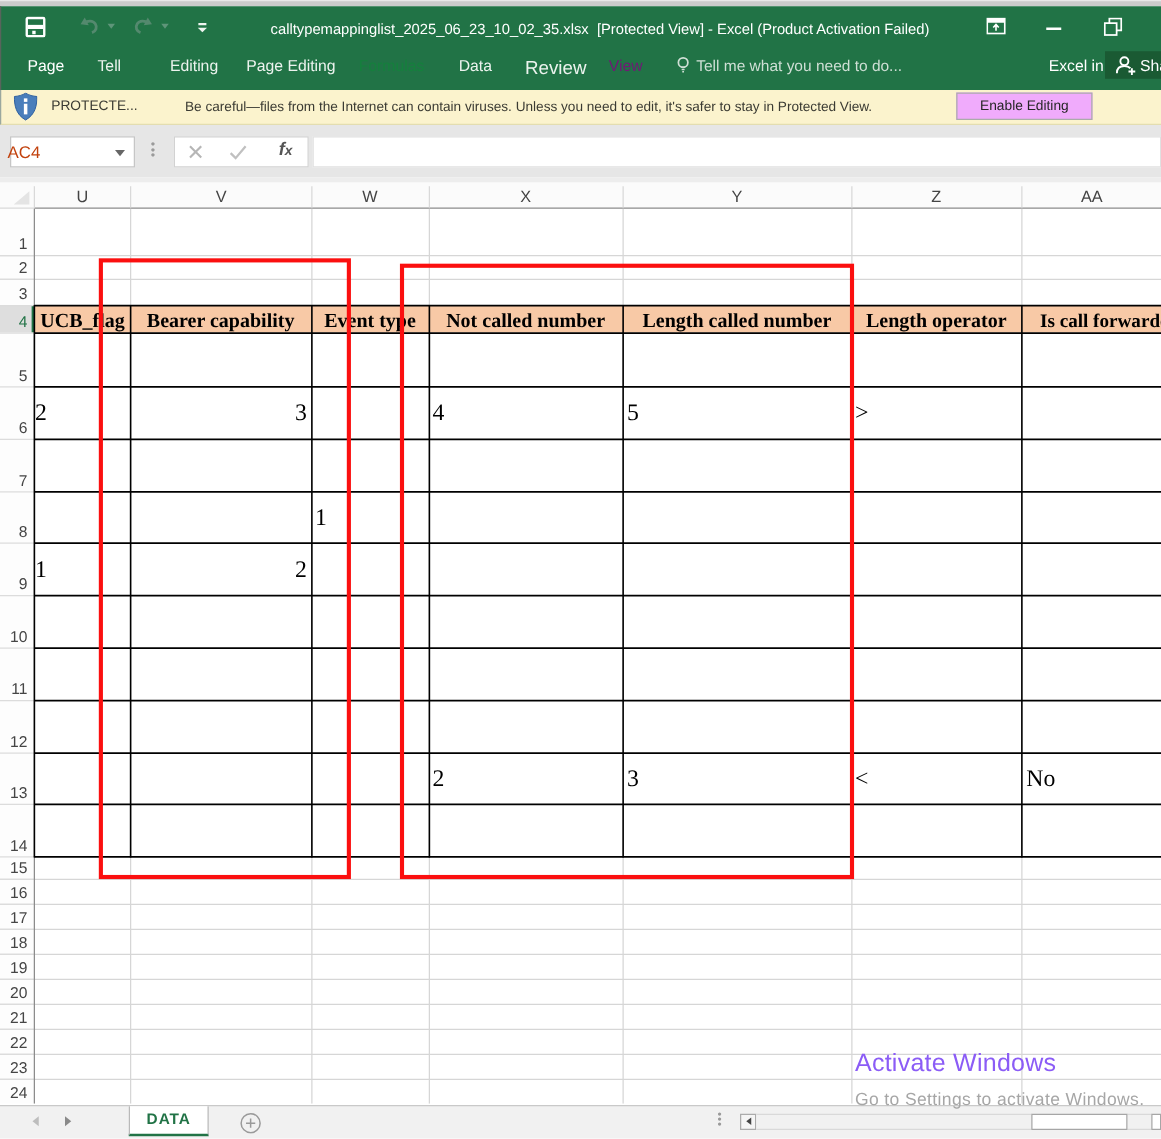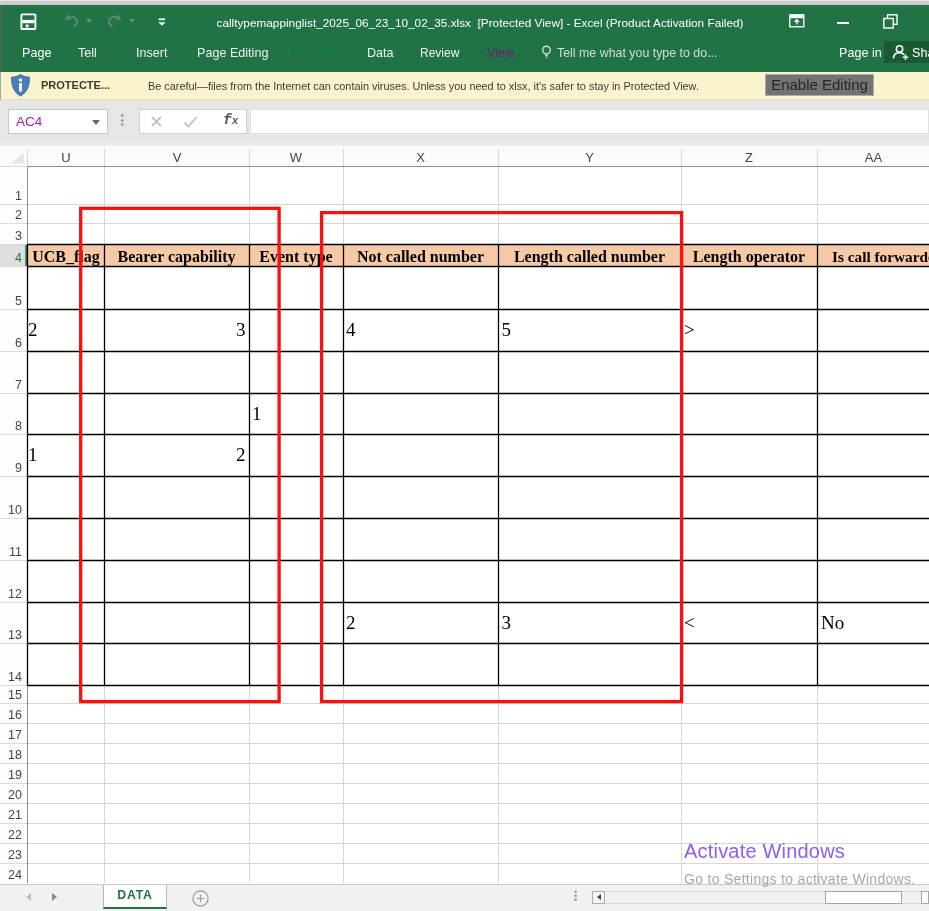--- a/index.html
+++ b/index.html
@@ -40,63 +40,63 @@
   <path d="M7.8 10.5 L7.8 6 M5.6 8 L7.8 5.6 L10 8" stroke="#fff" stroke-width="1.3" fill="none"></path>
 </svg>
 <div class="abs" style="left:837px;top:22px;width:12px;height:2px;background:#fff"></div>
 <svg class="abs" style="left:883px;top:14px" width="15" height="15" xmlns="http://www.w3.org/2000/svg">
   <rect x="4.5" y="0.8" width="9.5" height="9.5" fill="none" stroke="#fff" stroke-width="1.4"></rect>
   <rect x="0.8" y="4.5" width="9.5" height="9.5" fill="#217346" stroke="#fff" stroke-width="1.4"></rect>
 </svg>
 
 <div class="abs" style="left:22px;top:46px;font-size:12.6px;color:#fff">Page</div>
 <div class="abs" style="left:78px;top:46px;font-size:12.6px;color:#ecf3ee">Tell</div>
-<div class="abs" style="left:136px;top:46px;font-size:12.6px;color:#ecf3ee">Insert</div>
+<div class="abs" style="left:136px;top:46px;font-size:12.6px;color:#ecf3ee">Editing</div>
 <div class="abs" style="left:197px;top:46px;font-size:12.6px;color:#ecf3ee">Page Editing</div>
 <div class="abs" style="left:287px;top:46px;font-size:12.6px;color:#15803d">Formulas</div>
 <div class="abs" style="left:367px;top:46px;font-size:12.6px;color:#ecf3ee">Data</div>
-<div class="abs" style="left:420px;top:46px;font-size:12px;color:#ecf3ee">Review</div>
+<div class="abs" style="left:420px;top:46px;font-size:15px;color:#ecf3ee">Review</div>
 <div class="abs" style="left:487px;top:46px;font-size:12.6px;color:#701a75">View</div>
 <svg class="abs" style="left:540px;top:45px" width="13" height="14" xmlns="http://www.w3.org/2000/svg">
   <circle cx="6.5" cy="5" r="3.8" fill="none" stroke="#cfdfd5" stroke-width="1.4"></circle>
   <path d="M5 8.8 L8 8.8 M5.3 10.6 L7.7 10.6 M5.8 12.4 L7.2 12.4" stroke="#cfdfd5" stroke-width="1.2"></path>
 </svg>
-<div class="abs" style="left:557px;top:46px;font-size:12.4px;color:#cfdfd5">Tell me what you type to do...</div>
-<div class="abs" style="left:839px;top:46px;font-size:12.6px;color:#fff">Page in</div>
+<div class="abs" style="left:557px;top:46px;font-size:12.4px;color:#cfdfd5">Tell me what you need to do...</div>
+<div class="abs" style="left:839px;top:46px;font-size:12.6px;color:#fff">Excel in</div>
 <div class="abs" style="left:884px;top:41px;width:45px;height:22px;background:#1a5a33"></div>
 <svg class="abs" style="left:892px;top:44px" width="18" height="17" xmlns="http://www.w3.org/2000/svg">
   <circle cx="7.5" cy="5" r="3.2" fill="none" stroke="#fff" stroke-width="1.5"></circle>
   <path d="M1.5 14.5 C1.5 10.5 4 8.8 7.5 8.8 C9.5 8.8 11.2 9.4 12.3 10.6" fill="none" stroke="#fff" stroke-width="1.5"></path>
   <path d="M13.5 10.5 L13.5 16 M10.8 13.2 L16.2 13.2" stroke="#fff" stroke-width="1.5"></path>
 </svg>
 <div class="abs" style="left:912px;top:46px;font-size:12.6px;color:#fff">Sha</div>
 
 <div class="abs" style="left:0;top:71.5px;width:929px;height:28.5px;background:#fbf3cd;border-bottom:1px solid #e3ddb0;border-left:1.5px solid #9aa89f"></div>
 <svg class="abs" style="left:11px;top:74px" width="19" height="23" xmlns="http://www.w3.org/2000/svg">
   <path d="M9.5 0.5 C12 2.2 15.5 3 18.5 3.2 C18.5 10 17.5 17.5 9.5 22 C1.5 17.5 0.5 10 0.5 3.2 C3.5 3 7 2.2 9.5 0.5 Z" fill="#4a7ebb" stroke="#2d5f9e" stroke-width="0.8"></path>
   <rect x="8.1" y="9" width="2.8" height="8.5" fill="#fff"></rect>
   <rect x="8.1" y="4.7" width="2.8" height="2.8" fill="#fff"></rect>
 </svg>
-<div class="abs" style="left:41px;top:79px;font-size:11px;font-weight:bold;color:#3b3b33">PROTECTE...</div>
-<div class="abs" style="left:148px;top:80px;font-size:10.9px;color:#3b3b33">Be careful—files from the Internet can contain viruses. Unless you need to xlsx, it's safer to stay in Protected View.</div>
-<div class="abs" style="left:765px;top:74px;width:109px;height:22px;background:#737373;border:1px solid #ababab;text-align:center;font-size:15px;color:#262626;line-height:20px">Enable Editing</div>
+<div class="abs" style="left:41px;top:79px;font-size:11px;font-weight:normal;color:#3b3b33">PROTECTE...</div>
+<div class="abs" style="left:148px;top:80px;font-size:10.9px;color:#3b3b33">Be careful—files from the Internet can contain viruses. Unless you need to edit, it's safer to stay in Protected View.</div>
+<div class="abs" style="left:765px;top:74px;width:109px;height:22px;background:#f0abfc;border:1px solid #ababab;text-align:center;font-size:11px;color:#262626;line-height:20px">Enable Editing</div>
 
 <div class="abs" style="left:0;top:100px;width:929px;height:42px;background:#e6e6e6"></div>
 <div class="abs" style="left:8px;top:109px;width:100px;height:24.5px;background:#fff;border:1px solid #c6c6c6"></div>
-<div class="abs" style="left:16px;top:114px;font-size:13.5px;color:#a21caf">AC4</div>
+<div class="abs" style="left:6px;top:114px;font-size:13.5px;color:#c2410c">AC4</div>
 <div class="abs" style="left:92px;top:120px;width:0;height:0;border-left:4px solid transparent;border-right:4px solid transparent;border-top:5px solid #666"></div>
 <div class="abs" style="left:120.5px;top:114px;font-size:10px;color:#9a9a9a;line-height:4.6px">•<br>•<br>•</div>
 <div class="abs" style="left:139px;top:109px;width:108px;height:24.5px;background:#fff;border:1px solid #d2d2d2"></div>
 <svg class="abs" style="left:150px;top:115px" width="13" height="13" xmlns="http://www.w3.org/2000/svg">
   <path d="M2 2 L11 11 M11 2 L2 11" stroke="#b6b6b6" stroke-width="1.7"></path>
 </svg>
 <svg class="abs" style="left:183px;top:115px" width="15" height="13" xmlns="http://www.w3.org/2000/svg">
   <path d="M1.5 7.5 L5.5 11.5 L13.5 2" stroke="#c0c0c0" stroke-width="1.8" fill="none"></path>
 </svg>
-<div class="abs" style="left:223px;top:112px;font-size:14.5px;color:#555;font-family:Liberation Mono, monospace;font-style:italic;font-weight:bold">f<span style="font-size:11px">x</span></div>
+<div class="abs" style="left:223px;top:112px;font-size:14.5px;color:#555;font-family:Liberation Sans, sans-serif;font-style:italic;font-weight:bold">f<span style="font-size:11px">x</span></div>
 <div class="abs" style="left:250px;top:109px;width:679px;height:24.5px;background:#fff;border:1px solid #e0e0e0"></div>
 <div class="abs" style="left:0;top:142px;width:929px;height:4px;background:#ededed"></div>
 
 <svg width="929" height="737" style="position:absolute;left:0;top:146px" xmlns="http://www.w3.org/2000/svg">
 <rect x="0" y="0" width="929" height="21" fill="#fbfbfb"></rect>
 <rect x="0" y="21" width="27.5" height="716" fill="#fdfdfd"></rect>
 <rect x="0" y="98" width="27.5" height="22" fill="#dedede"></rect>
 <rect x="25.3" y="98" width="2.2" height="22" fill="#217346"></rect>
 <line x1="0" y1="20.5" x2="27.5" y2="20.5" stroke="#d9d9d9" stroke-width="1"></line>
 <line x1="27.5" y1="20.5" x2="929" y2="20.5" stroke="#8c8c8c" stroke-width="1.1"></line>

